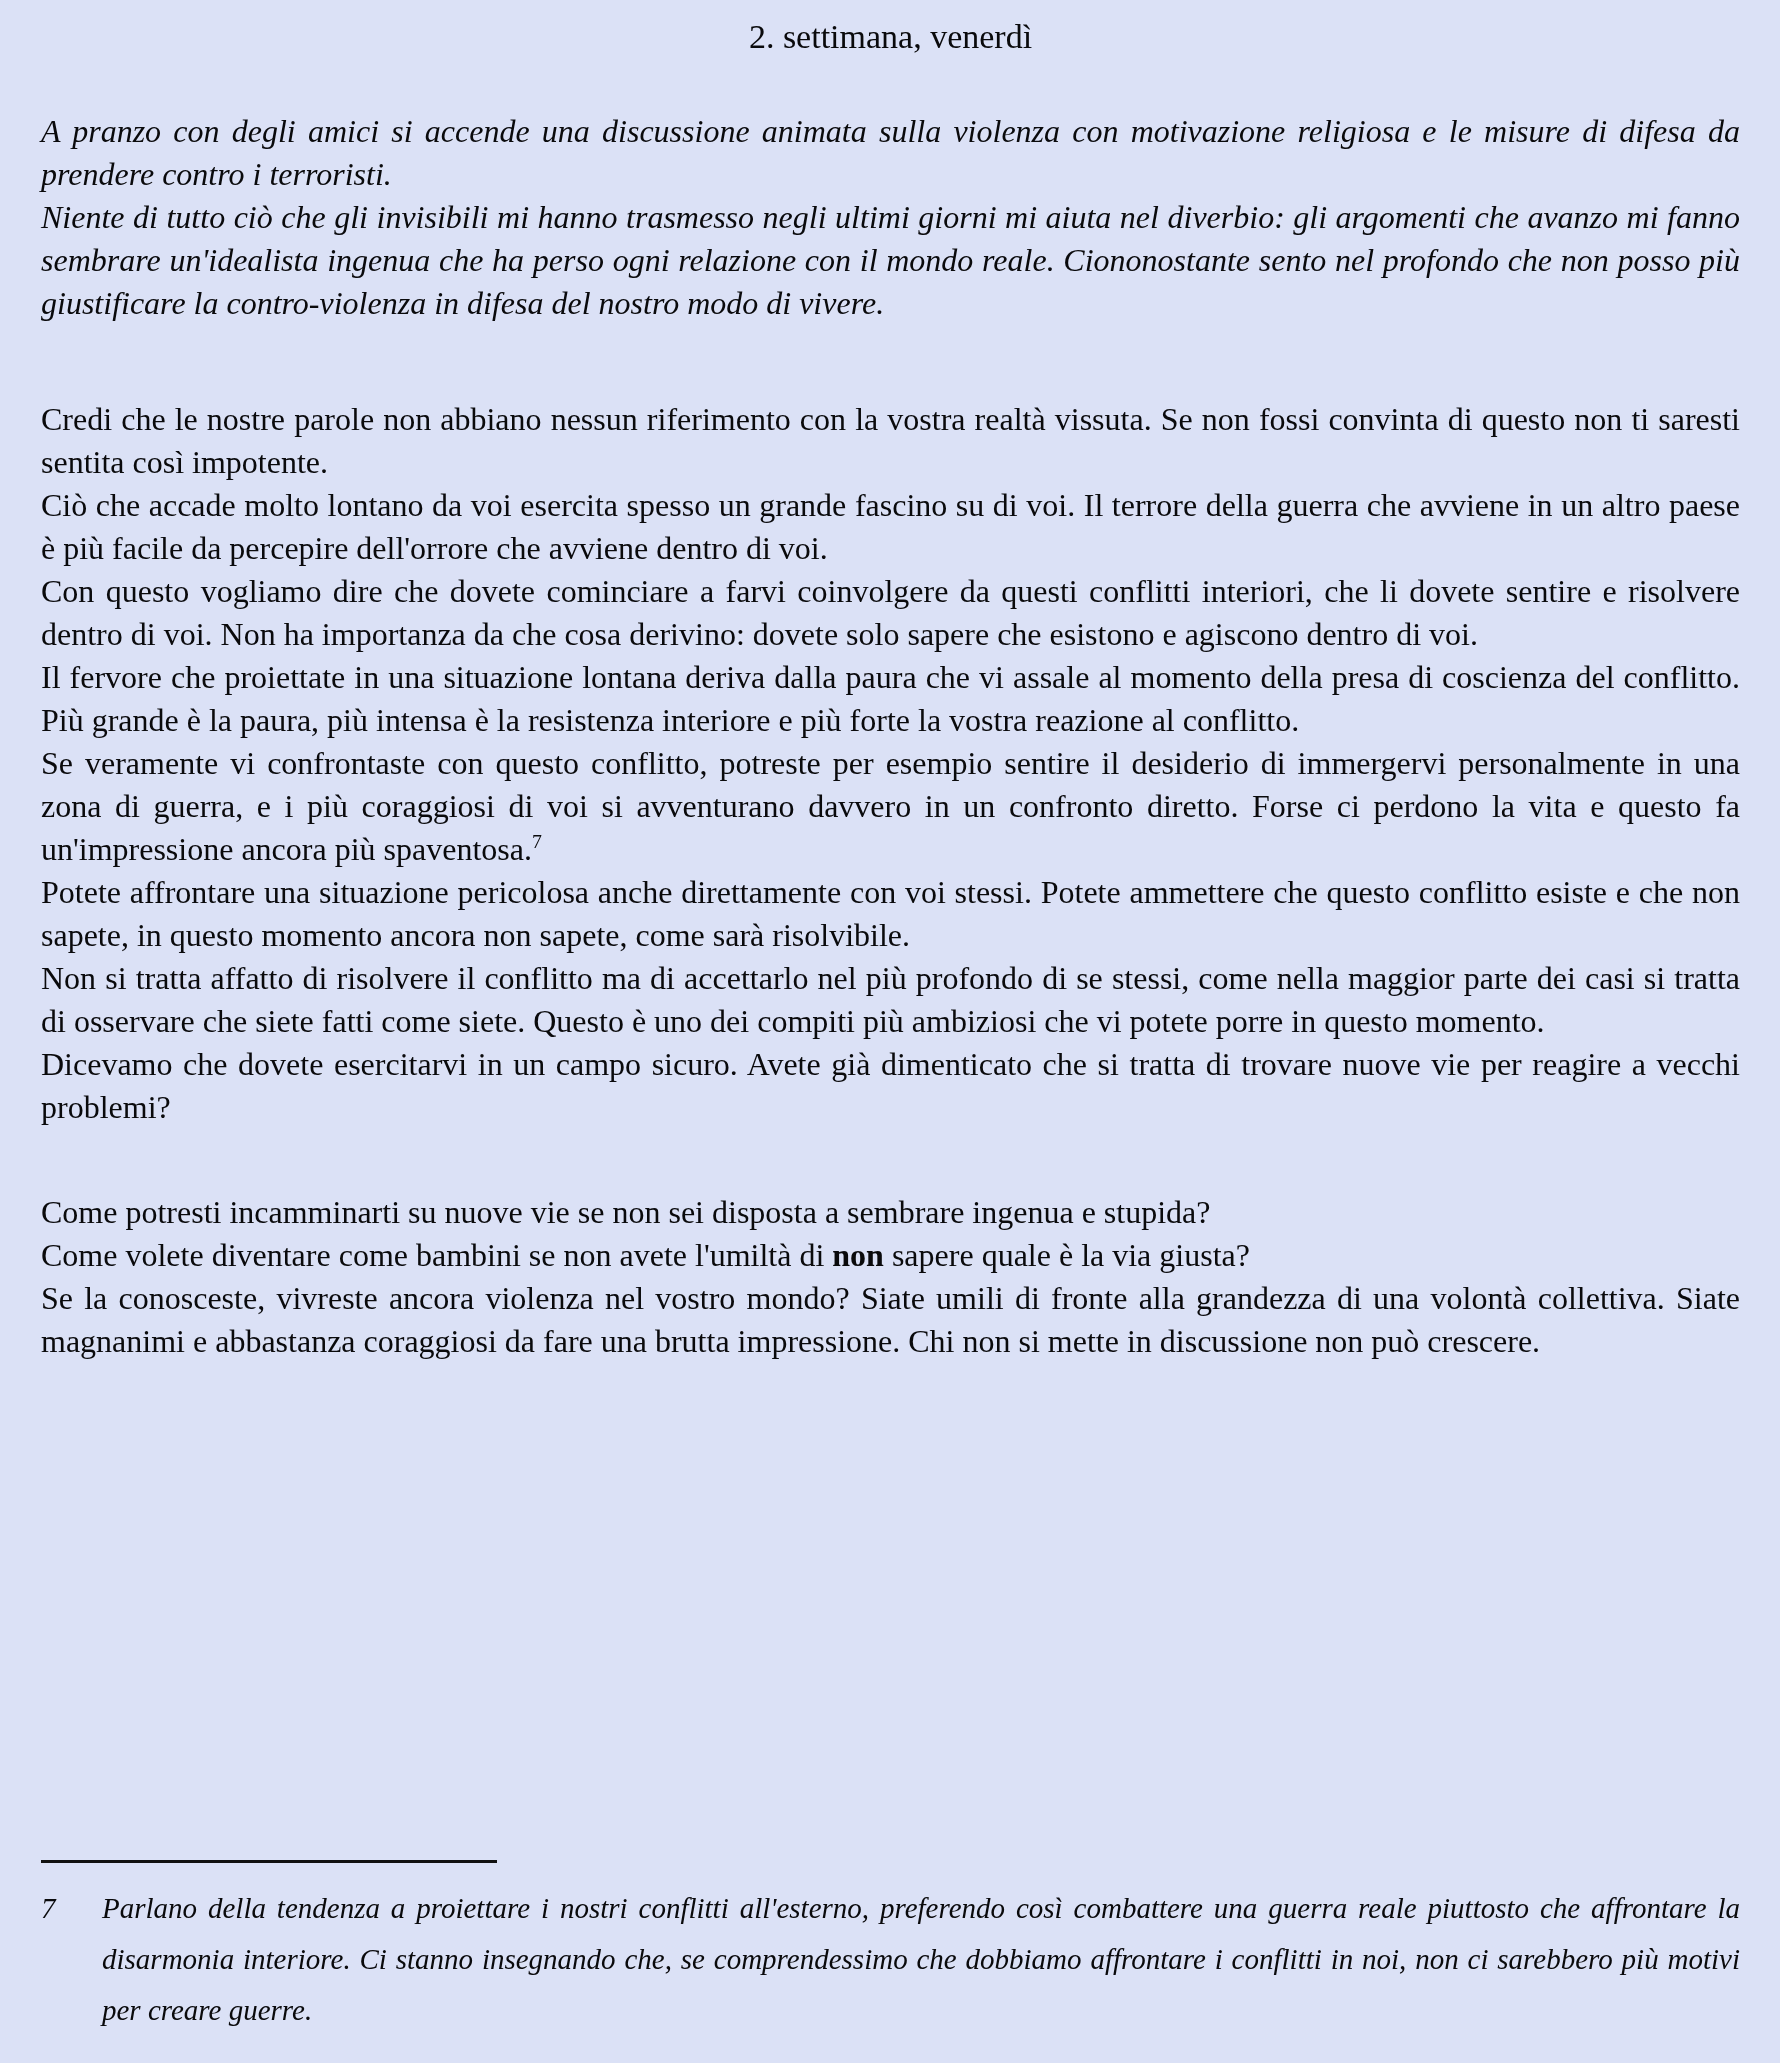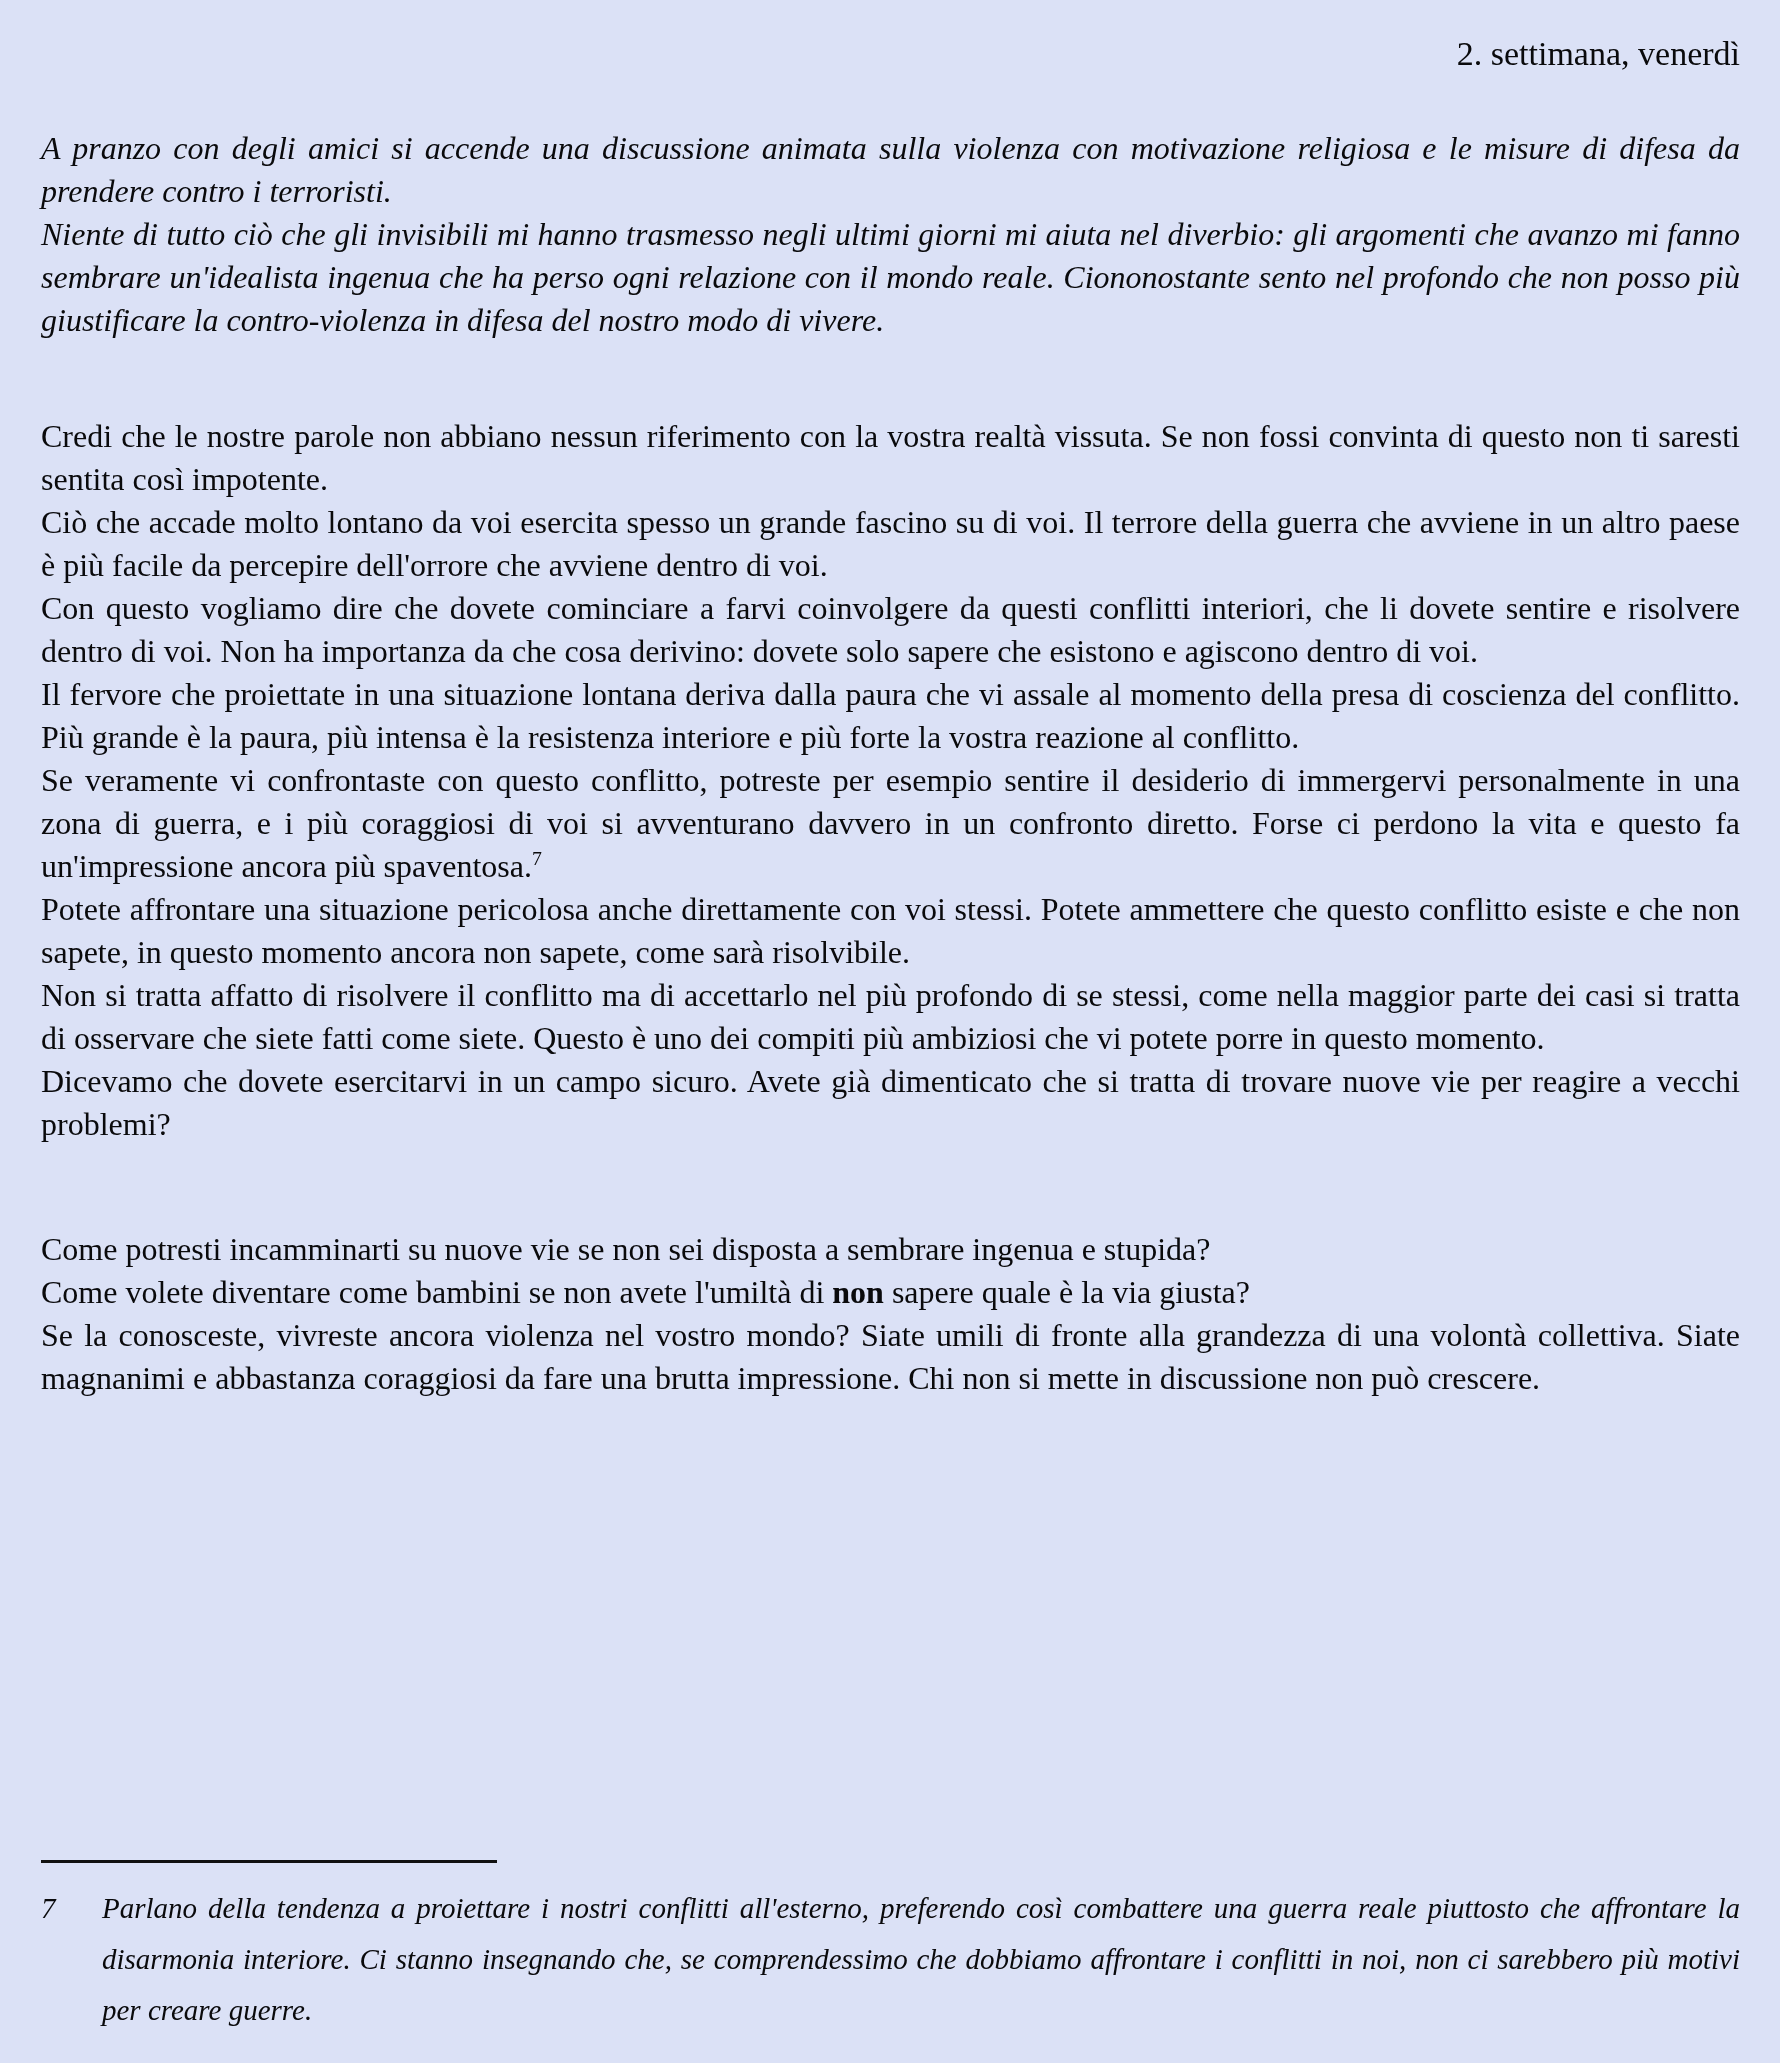--- a/index.html
+++ b/index.html
@@ -17,41 +17,41 @@
   }
   .page {
     position: relative;
     width: 100%;
     height: 100%;
     box-sizing: border-box;
     padding: 0 41px;
   }
   .header {
     margin: 0;
-    padding-top: 32px;
-    text-align: right;
+    padding-top: 15px;
+    text-align: center;
     font-size: 34px;
     line-height: 43px;
   }
   .intro {
     margin-top: 52px;
     font-style: italic;
   }
   .intro p,
   .body-block p {
     margin: 0;
     font-size: 32px;
     line-height: 43px;
     text-align: justify;
   }
   .body-block1 {
     margin-top: 73px;
   }
   .body-block2 {
-    margin-top: 82px;
+    margin-top: 62px;
   }
   .body-block p sup {
     font-size: 0.62em;
     line-height: 0;
     vertical-align: super;
   }
   .footnote {
     position: absolute;
     left: 41px;
     right: 41px;

